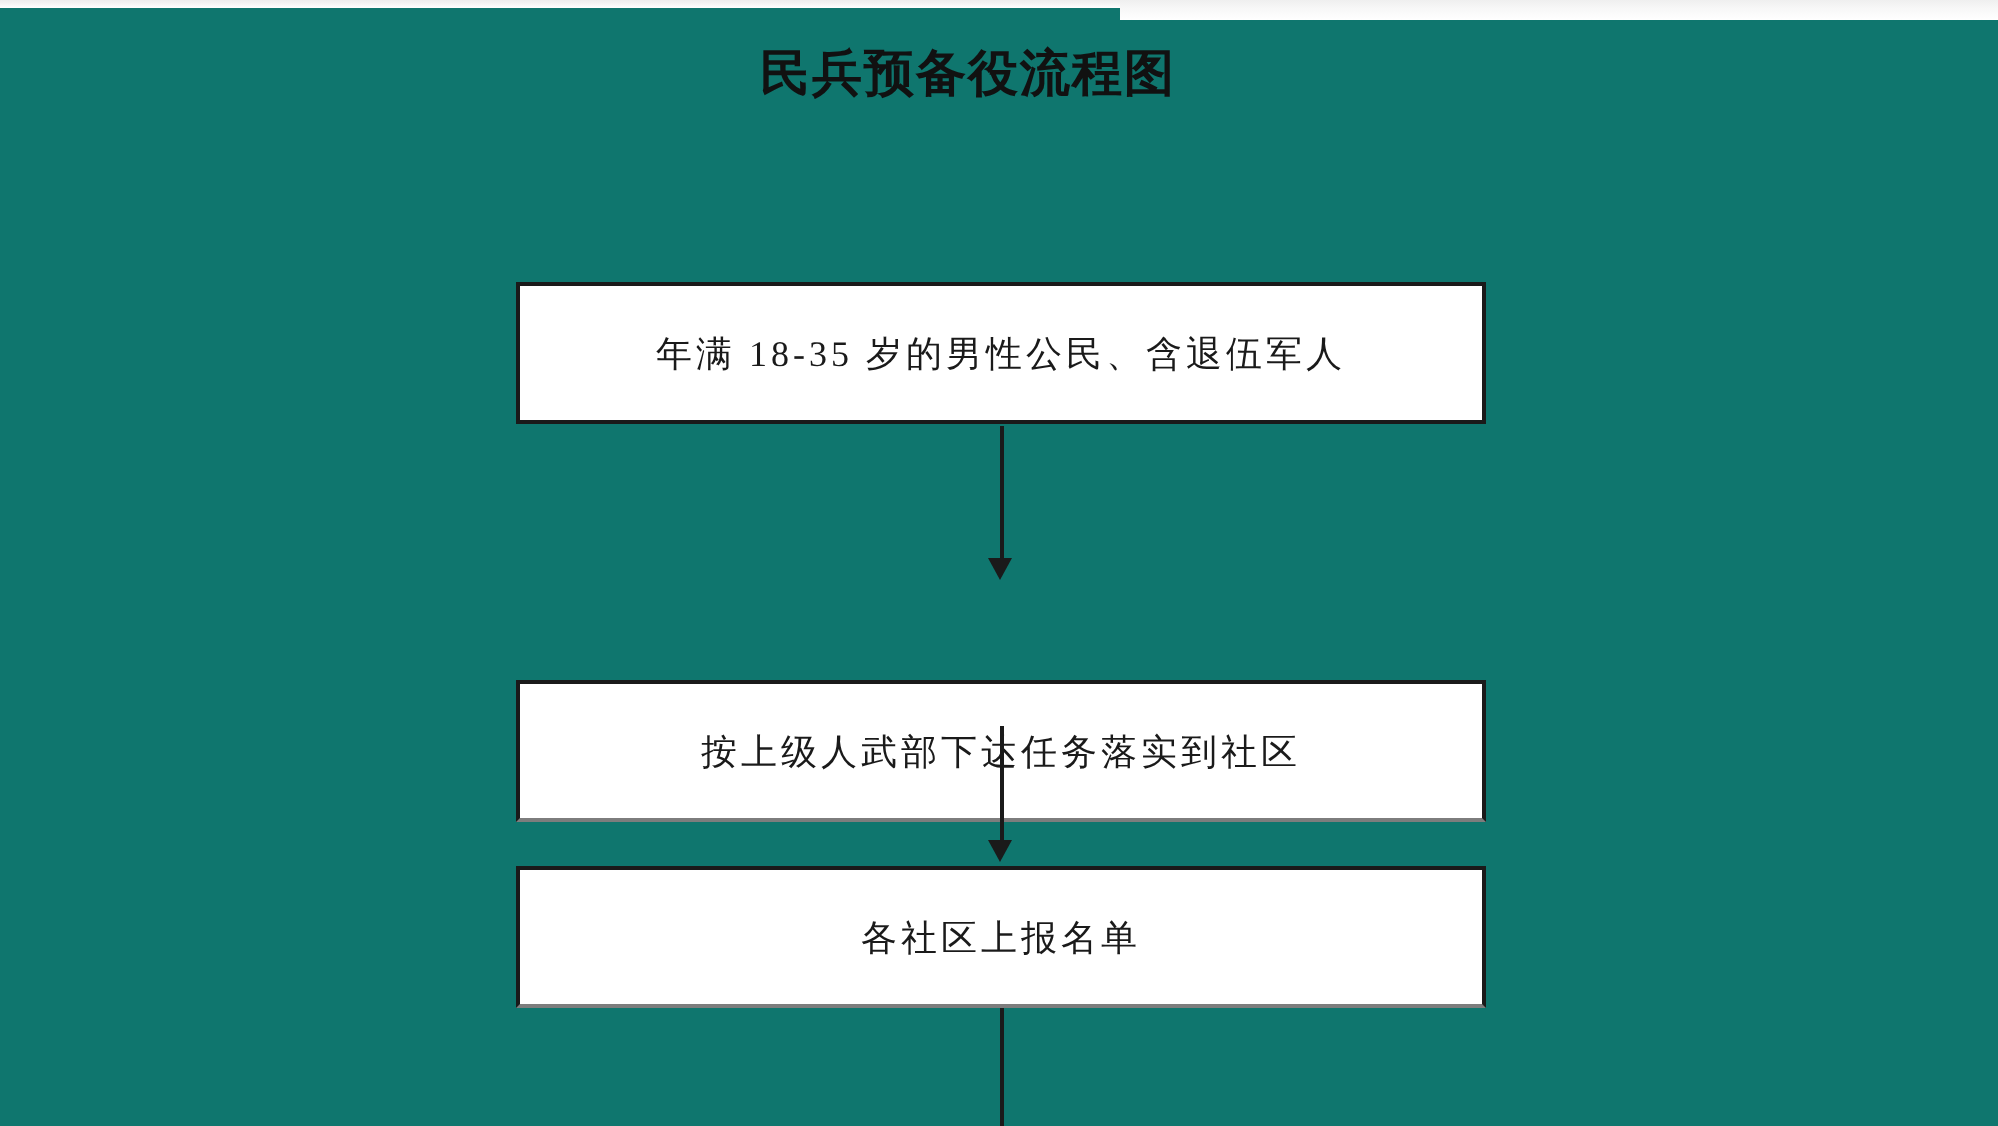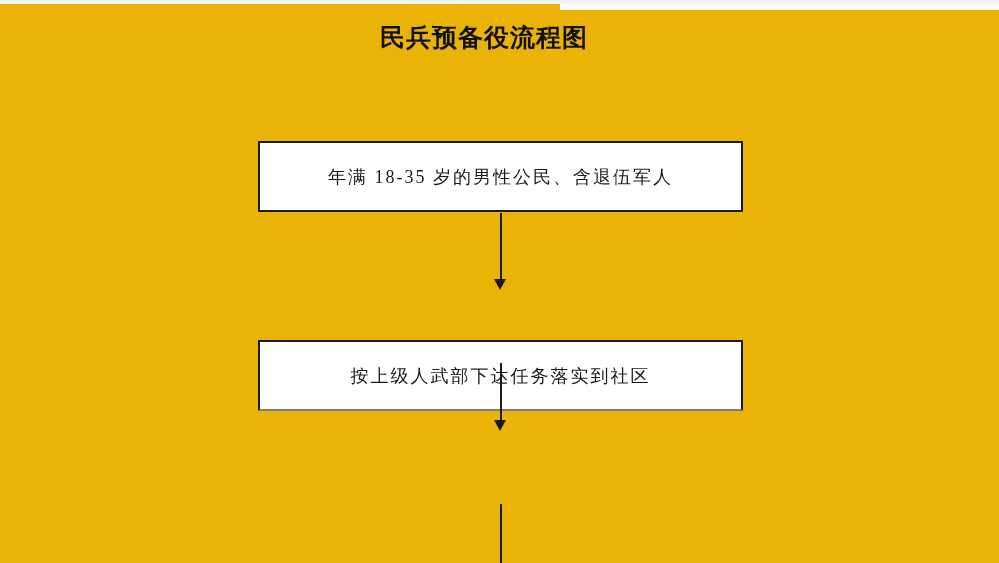--- a/index.html
+++ b/index.html
@@ -8,21 +8,21 @@
     background: #ffffff;
   }
   body {
     font-family: "Liberation Sans", sans-serif;
   }
 
   #canvas {
     position: relative;
     width: 999px;
     height: 563px;
-    background: #eab308;
+    background: #0f766e;
     overflow: hidden;
   }
 
   
   .page-top-strip {
     position: absolute;
     left: 0;
     top: 0;
     width: 999px;
     height: 4px;
@@ -116,16 +116,19 @@
   <div class="connector" style="left:500px; top:213px; height:68px;"></div>
   <div class="arrow-head" style="left:494px; top:279px;"></div>
 
   <div class="node-box" style="top:292px;margin-top:48px;">
     <span class="node-label">按上级人武部下达任务落实到社区</span>
   </div>
 
   <div class="connector" style="left:500px; top:363px; height:59px;"></div>
   <div class="arrow-head" style="left:494px; top:420px;"></div>
 
+  <div class="node-box" style="top:433px;">
+    <span class="node-label">各社区上报名单</span>
+  </div>
 
   <div class="connector" style="left:500px; top:504px; height:59px;"></div>
 
 </div>
 
 </body></html>

